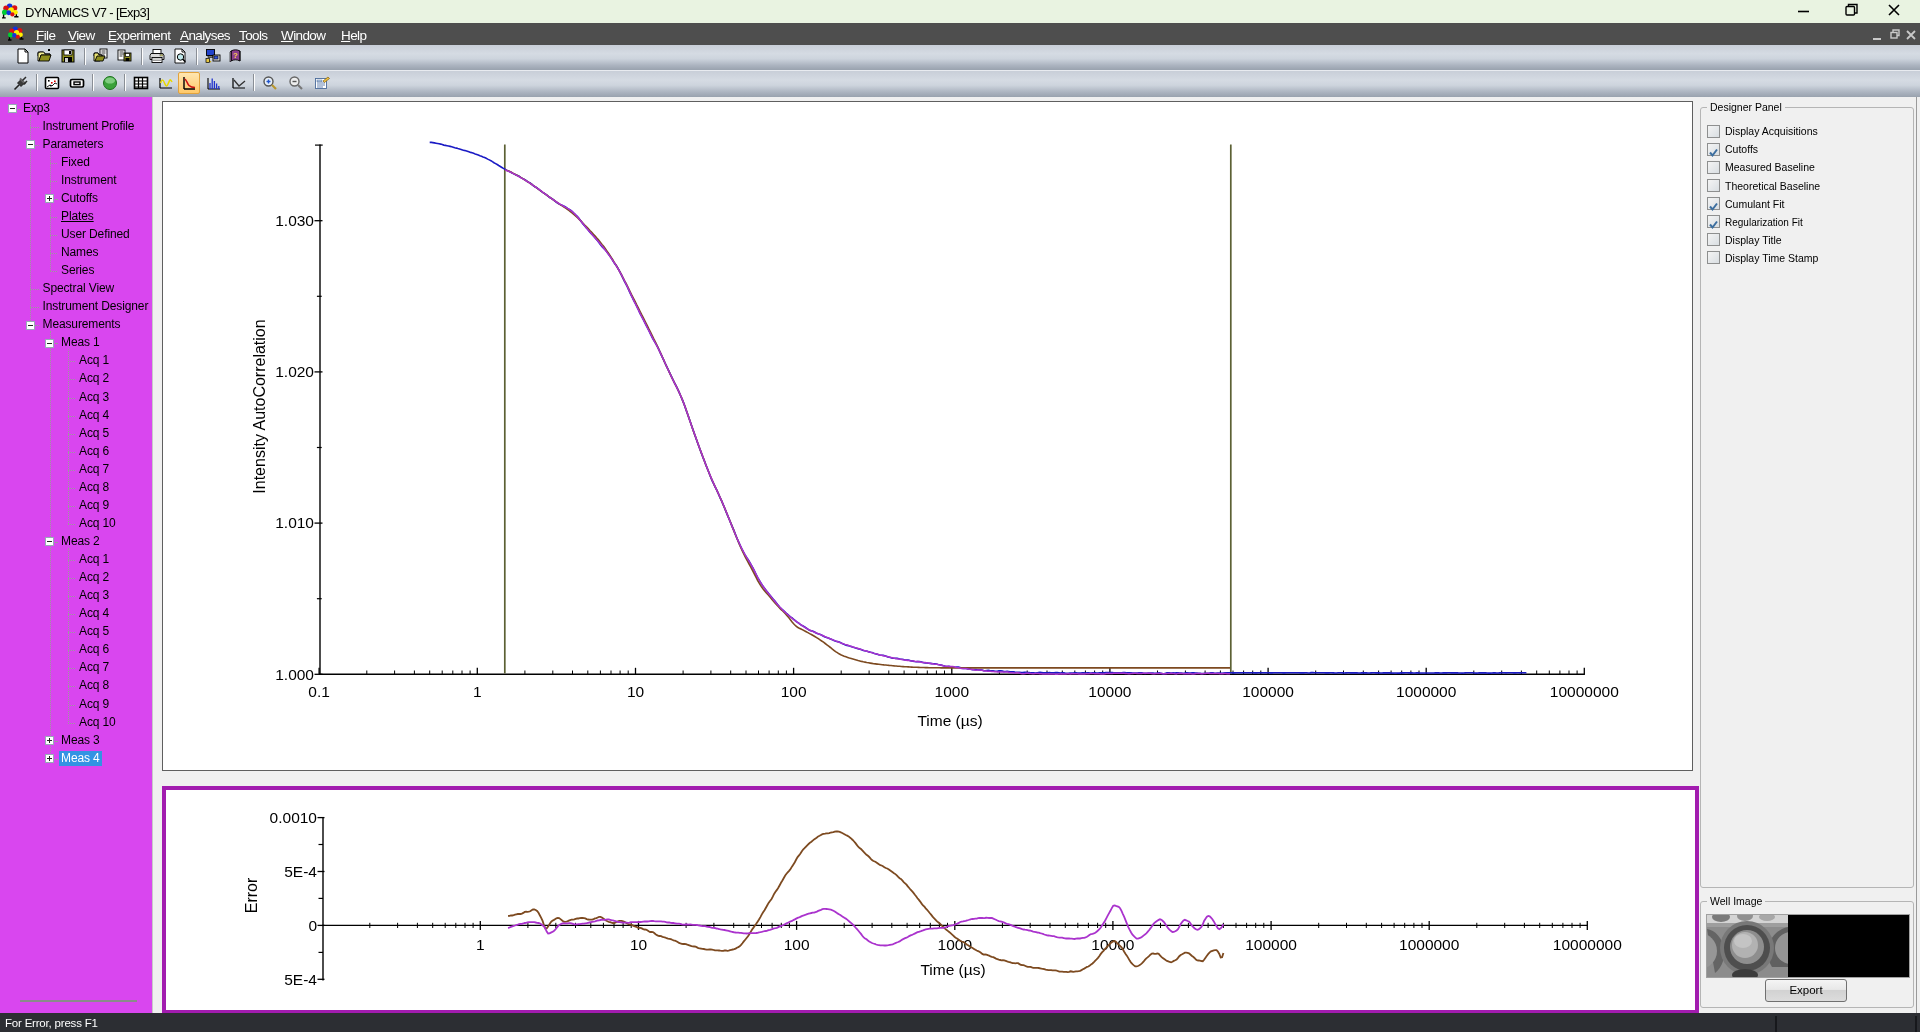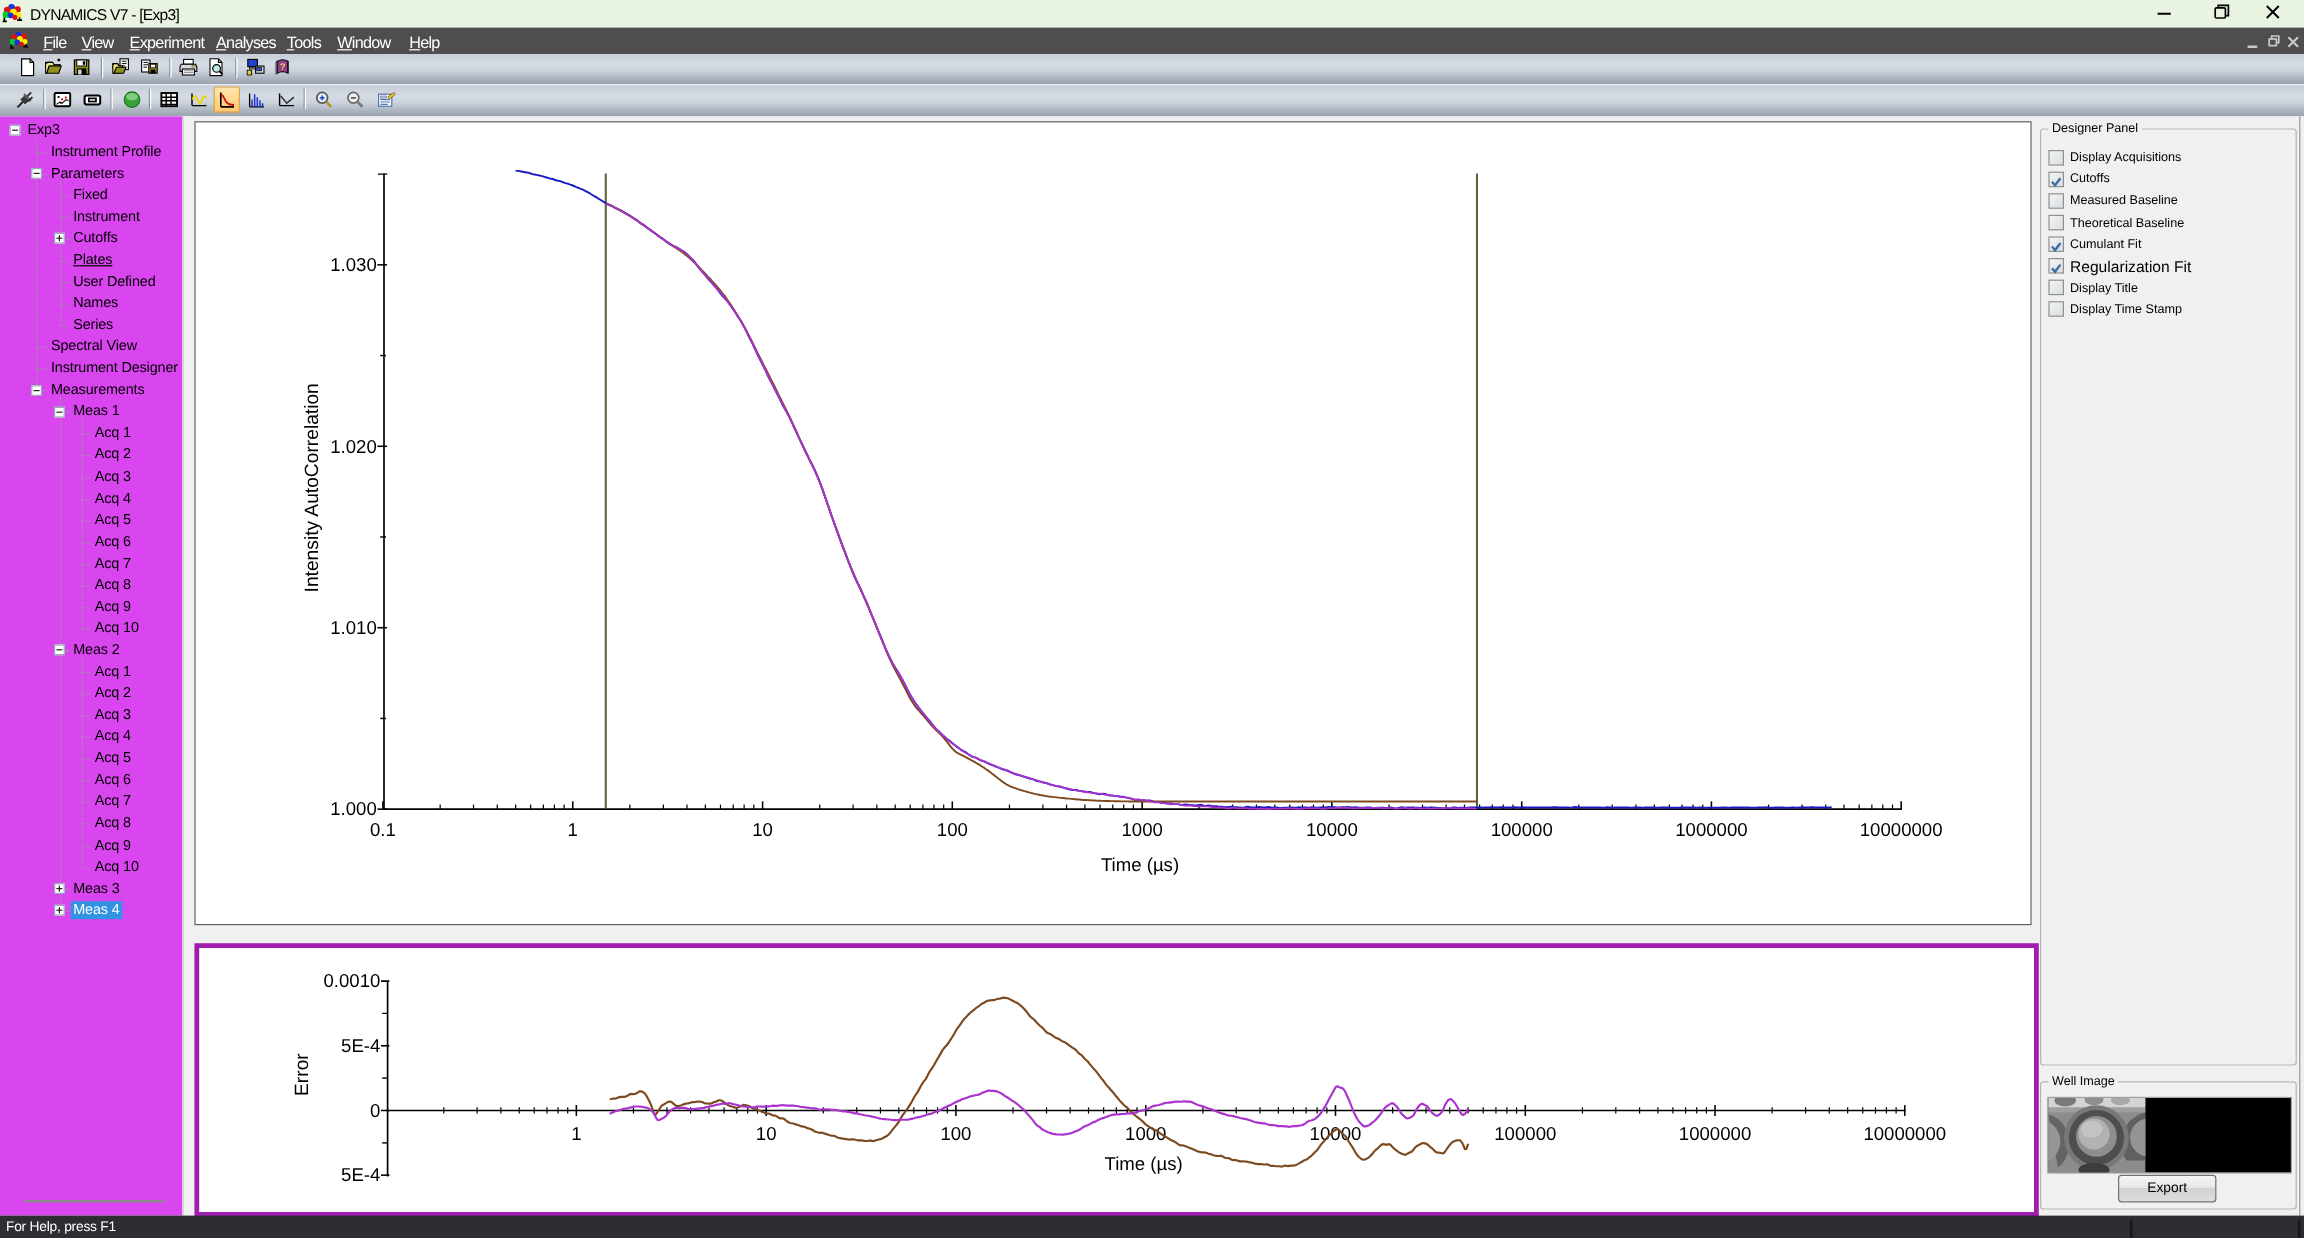--- a/index.html
+++ b/index.html
@@ -515,21 +515,21 @@
 <div style="position:absolute;left:1725px;top:161px;font-size:10.5px;height:13px;line-height:13px;color:#000">Measured Baseline</div>
 <div style="position:absolute;left:1707px;top:179px;width:13px;height:13px;box-sizing:border-box;border:1px solid #8e8f8f;background:linear-gradient(135deg,#f4f4f4,#d9dee2)"></div>
 <div style="position:absolute;left:1725px;top:180px;font-size:10.5px;height:13px;line-height:13px;color:#000">Theoretical Baseline</div>
 <div style="position:absolute;left:1707px;top:197px;width:13px;height:13px;box-sizing:border-box;border:1px solid #8e8f8f;background:linear-gradient(135deg,#f4f4f4,#d9dee2)"><svg width="11" height="11" viewBox="0 0 11 11">
       <path d="M2 5.5l2.5 3L9 2.5" fill="none" stroke="#3c6e9f" stroke-width="2"></path>
     </svg></div>
 <div style="position:absolute;left:1725px;top:198px;font-size:10.5px;height:13px;line-height:13px;color:#000">Cumulant Fit</div>
 <div style="position:absolute;left:1707px;top:215px;width:13px;height:13px;box-sizing:border-box;border:1px solid #8e8f8f;background:linear-gradient(135deg,#f4f4f4,#d9dee2)"><svg width="11" height="11" viewBox="0 0 11 11">
       <path d="M2 5.5l2.5 3L9 2.5" fill="none" stroke="#3c6e9f" stroke-width="2"></path>
     </svg></div>
-<div style="position:absolute;left:1725px;top:216px;font-size:13px;height:13px;line-height:13px;color:#000">Regularization Fit</div>
+<div style="position:absolute;left:1725px;top:216px;font-size:10px;height:13px;line-height:13px;color:#000">Regularization Fit</div>
 <div style="position:absolute;left:1707px;top:233px;width:13px;height:13px;box-sizing:border-box;border:1px solid #8e8f8f;background:linear-gradient(135deg,#f4f4f4,#d9dee2)"></div>
 <div style="position:absolute;left:1725px;top:234px;font-size:10.5px;height:13px;line-height:13px;color:#000">Display Title</div>
 <div style="position:absolute;left:1707px;top:251px;width:13px;height:13px;box-sizing:border-box;border:1px solid #8e8f8f;background:linear-gradient(135deg,#f4f4f4,#d9dee2)"></div>
 <div style="position:absolute;left:1725px;top:252px;font-size:10.5px;height:13px;line-height:13px;color:#000">Display Time Stamp</div>
 <div class="abs" style="left:1700px;top:901px;width:212px;height:105px;border:1px solid #b5b5b5;border-radius:3px"></div>
 <div class="abs" style="left:1707px;top:895px;background:#f0f0f0;padding:0 3px;font-size:10.5px;height:12px;line-height:12px">Well Image</div>
 <div class="abs" style="left:1706px;top:914px;width:202px;height:62px;border:1px solid #a0a0a0"><svg width="202" height="62" viewBox="0 0 202 62">
 <rect width="202" height="62" fill="#000"></rect>
 <rect x="0" y="0" width="81" height="62" fill="#8c8c8c"></rect>
 <rect x="0" y="0" width="81" height="8" fill="#d4d4d4"></rect>
@@ -546,14 +546,14 @@
 <circle cx="40" cy="32" r="17" fill="#8e8e8e"></circle>
 <circle cx="38" cy="30" r="13" fill="#b2b2b2"></circle>
 <ellipse cx="36" cy="26" rx="9" ry="7" fill="#c4c4c4"></ellipse>
 <ellipse cx="38" cy="60" rx="13" ry="6" fill="#3c3c3c"></ellipse>
 <rect x="81" y="0" width="121" height="62" fill="#000"></rect>
 </svg></div>
 <div class="abs" style="left:1765px;top:979px;width:80px;height:21px;border:1px solid #707070;border-radius:3px;background:linear-gradient(#f5f5f5,#e8e8e8 45%,#d2d2d2 50%,#dcdcdc);font-size:11.5px;text-align:center;line-height:20px">Export</div>
 <div class="abs" style="left:1916px;top:97px;width:1px;height:916px;background:#9a9a9a"></div>
 
 <div class="abs" style="left:0;top:1013px;width:1920px;height:19px;background:#2c2e33"></div>
-<div class="abs" style="left:5px;top:1016.5px;color:#fff;font-size:11.5px;letter-spacing:-0.2px">For Help, press F1</div>
+<div class="abs" style="left:5px;top:1016.5px;color:#fff;font-size:11.5px;letter-spacing:-0.2px">For Error, press F1</div>
 <div class="abs" style="left:1775px;top:1016px;width:2px;height:16px;background:#17181c"></div>
 <div class="abs" style="left:1915px;top:1016px;width:2px;height:16px;background:#17181c"></div>
 </body></html>

